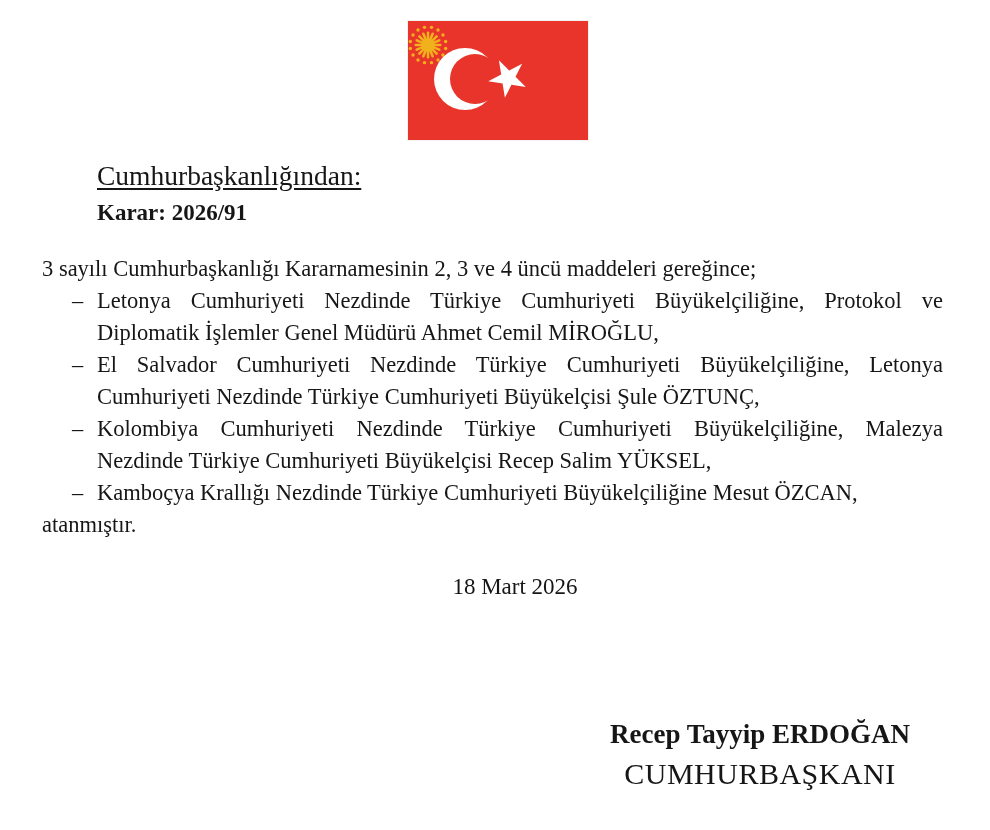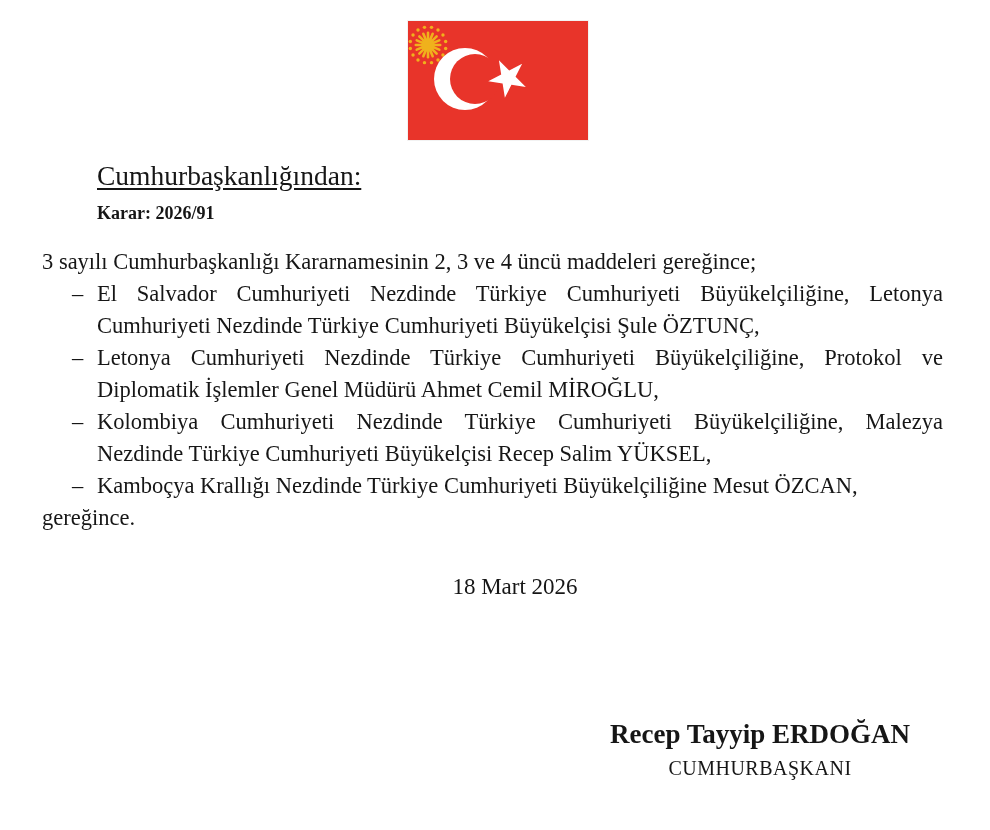--- a/index.html
+++ b/index.html
@@ -12,41 +12,41 @@
     overflow:hidden;
   }
   .flag{position:absolute;left:408px;top:21px;width:180px;height:119px;box-shadow:0 0 0 1px rgba(0,0,0,0.05);}
   .heading{
     position:absolute;left:97px;top:161px;
     font-size:27.5px;line-height:30px;
     text-decoration:underline;text-underline-offset:3px;text-align:center;
   }
   .decision{
     position:absolute;left:97px;top:198px;
-    font-size:18px;line-height:30px;font-weight:bold;text-align:center;
+    font-size:23px;line-height:30px;font-weight:bold;text-align:center;
   }
   .bodytext{
-    position:absolute;left:42px;top:246px;width:901px;
+    position:absolute;left:42px;top:253px;width:901px;
     font-size:22.5px;line-height:32px;
   }
   .line{min-height:32px;}
   .j{text-align:justify;text-align-last:justify;}
   .first-line{padding-left:30px;}
   .dash{display:inline-block;width:25px;text-align:left;}
   .cont{padding-left:55px;}
   .date{
     position:absolute;left:0;top:572px;width:990px;
     text-align:center;font-size:23px;line-height:30px;padding-left:20px;
   }
   .sig{
     position:absolute;left:560px;top:719px;width:400px;
     text-align:center;
   }
   .sig-name{font-size:27px;line-height:30px;font-weight:bold;}
-  .sig-title{font-size:20px;line-height:30px;margin-top:4px;letter-spacing:0.5px;}
+  .sig-title{font-size:30px;line-height:30px;margin-top:10px;letter-spacing:0.5px;}
 </style>
 </head>
 <body>
 
 <div id="page">
 
   <div class="flag">
     <svg width="180" height="119" viewBox="0 0 180 119" xmlns="http://www.w3.org/2000/svg">
       <rect x="0" y="0" width="180" height="119" fill="#e8342a"></rect>
 
@@ -94,39 +94,39 @@
 
   <div class="heading">Cumhurbaşkanlığından:</div>
 
   <div class="decision">Karar: 2026/91</div>
 
   <div class="bodytext">
 
     <div class="line">3 sayılı Cumhurbaşkanlığı Kararnamesinin 2, 3 ve 4 üncü maddeleri gereğince;</div>
 
     <div>
-      <div class="line j first-line"><span class="dash">–</span><span>El Salvador Cumhuriyeti Nezdinde Türkiye Cumhuriyeti Büyükelçiliğine, Letonya</span></div>
-      <div class="line cont">Cumhuriyeti Nezdinde Türkiye Cumhuriyeti Büyükelçisi Şule ÖZTUNÇ,</div>
+      <div class="line j first-line"><span class="dash">–</span><span>Letonya Cumhuriyeti Nezdinde Türkiye Cumhuriyeti Büyükelçiliğine, Protokol ve</span></div>
+      <div class="line cont">Diplomatik İşlemler Genel Müdürü Ahmet Cemil MİROĞLU,</div>
     </div>
 
     <div>
-      <div class="line j first-line"><span class="dash">–</span><span>Letonya Cumhuriyeti Nezdinde Türkiye Cumhuriyeti Büyükelçiliğine, Protokol ve</span></div>
-      <div class="line cont">Diplomatik İşlemler Genel Müdürü Ahmet Cemil MİROĞLU,</div>
+      <div class="line j first-line"><span class="dash">–</span><span>El Salvador Cumhuriyeti Nezdinde Türkiye Cumhuriyeti Büyükelçiliğine, Letonya</span></div>
+      <div class="line cont">Cumhuriyeti Nezdinde Türkiye Cumhuriyeti Büyükelçisi Şule ÖZTUNÇ,</div>
     </div>
 
     <div>
       <div class="line j first-line"><span class="dash">–</span><span>Kolombiya Cumhuriyeti Nezdinde Türkiye Cumhuriyeti Büyükelçiliğine, Malezya</span></div>
       <div class="line cont">Nezdinde Türkiye Cumhuriyeti Büyükelçisi Recep Salim YÜKSEL,</div>
     </div>
 
     <div>
       <div class="line first-line"><span class="dash">–</span><span>Kamboçya Krallığı Nezdinde Türkiye Cumhuriyeti Büyükelçiliğine Mesut ÖZCAN,</span></div>
     </div>
 
-    <div class="line">gereğince.</div>
+    <div class="line">atanmıştır.</div>
   </div>
 
   <div class="date">18 Mart 2026</div>
 
   <div class="sig">
     <div class="sig-name">Recep Tayyip ERDOĞAN</div>
     <div class="sig-title">CUMHURBAŞKANI</div>
   </div>
 
 </div>

